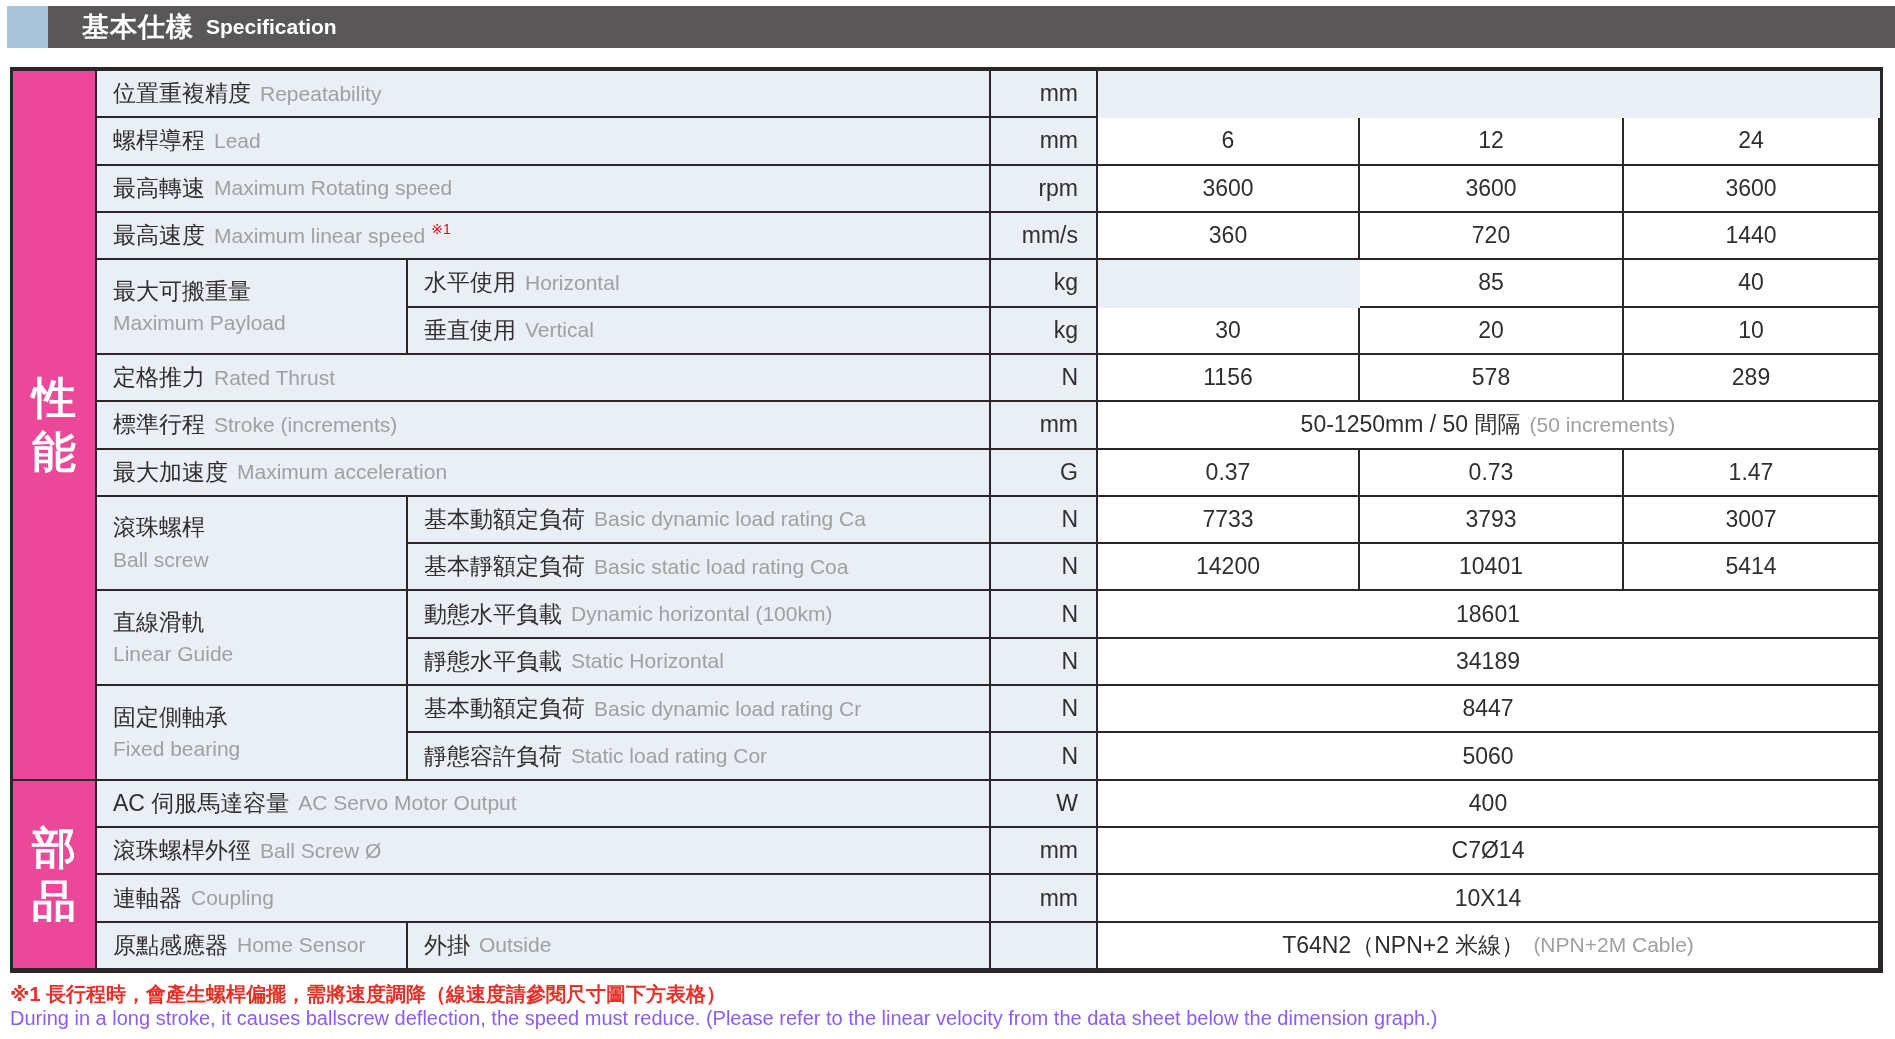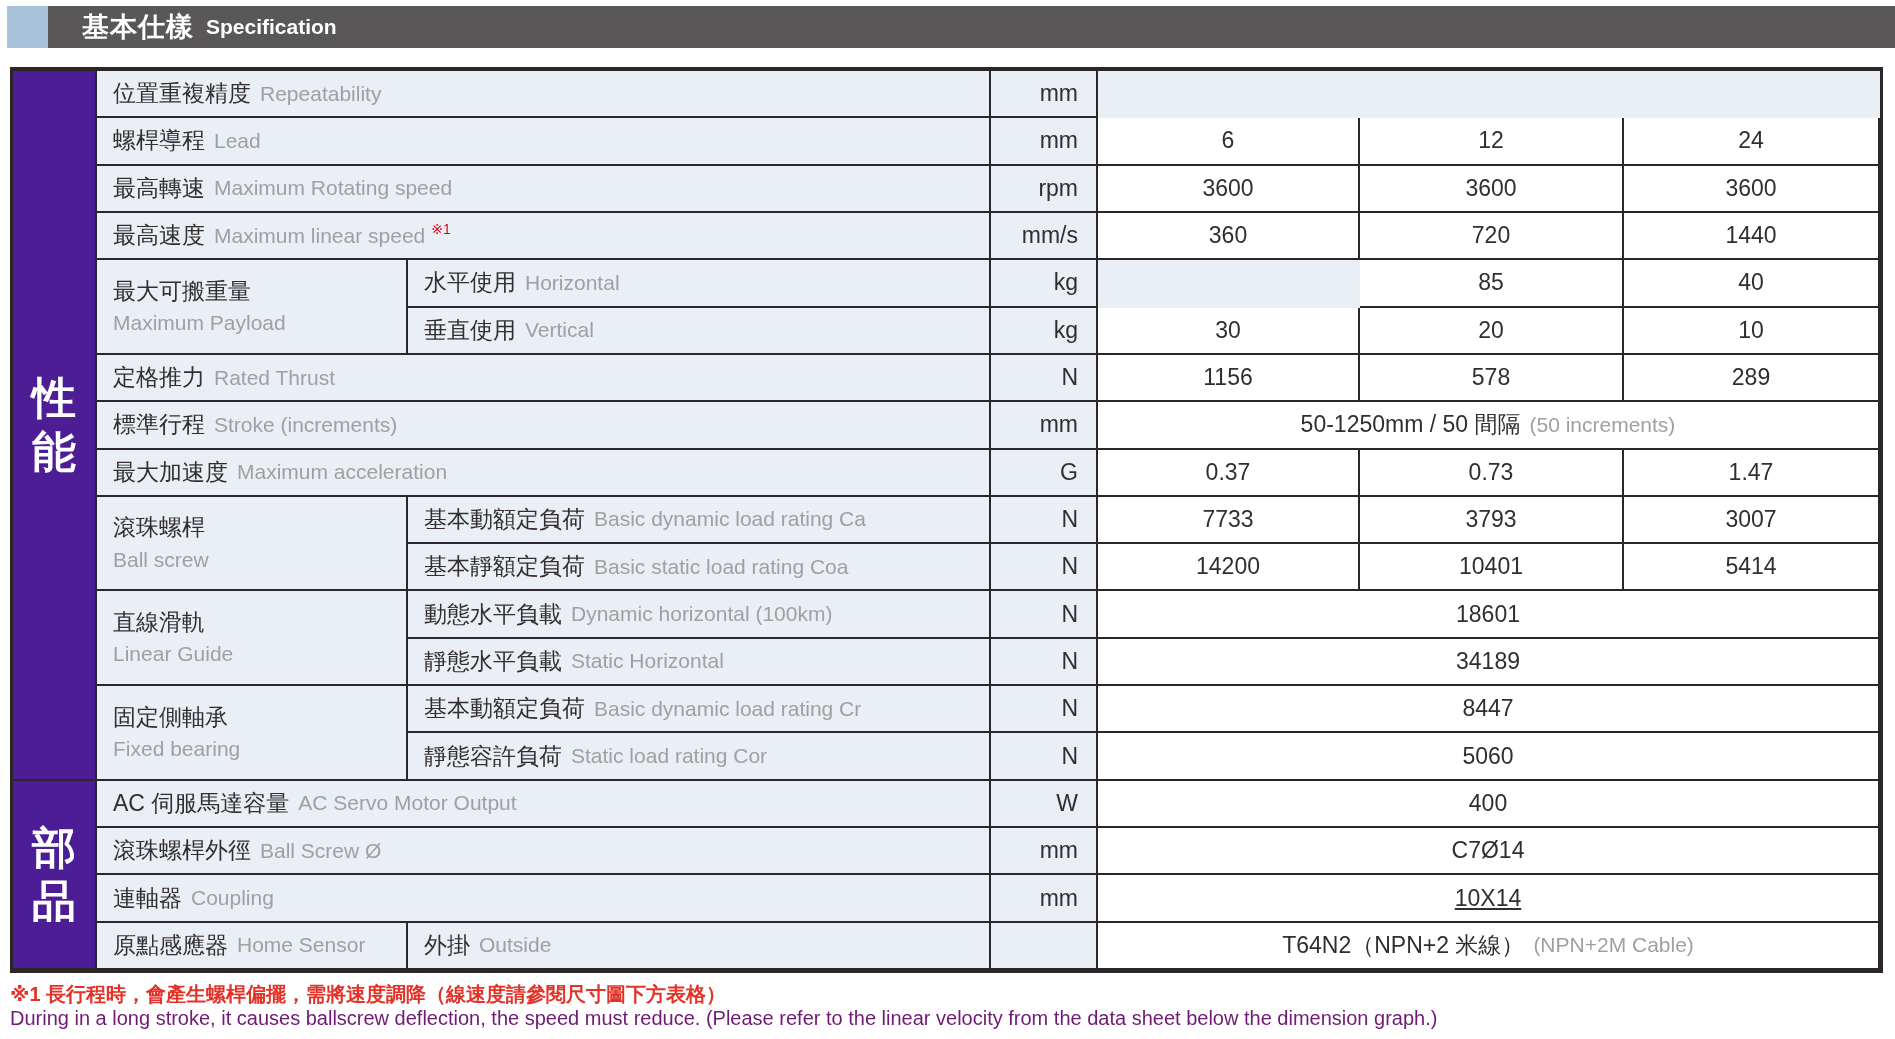--- a/index.html
+++ b/index.html
@@ -20,32 +20,32 @@
     box-sizing:border-box;border:3px solid #2b2728;border-top-width:4px;
     display:grid;background:#e9eff5;
     grid-template-columns:84px 311px 583px 107px 262px 264px 1fr;
     grid-template-rows:repeat(19,1fr);
   }
   .c{border-right:2px solid #2b2728;border-bottom:2px solid #2b2728;
      display:flex;align-items:center;box-sizing:border-box;min-width:0;overflow:hidden;}
   .lbl{padding-left:16px;background:#e9eff5;}
   .unit{justify-content:flex-end;padding-right:18px;background:#e9eff5;font-size:23px;color:#322e2f;}
   .val{justify-content:center;background:#ffffff;font-size:23px;color:#322e2f;}
-  .blue{background:#4c1d95;justify-content:center;}
+  .blue{background:#ec4899;justify-content:center;}
   .zh{font-size:23px;color:#322e2f;white-space:nowrap;}
   .en{font-size:21px;color:#9fa0a0;margin-left:9px;white-space:nowrap;}
   .grp{flex-direction:column;align-items:flex-start;justify-content:center;line-height:1.45;}
   .grp .en{margin-left:0;}
   .inline-en{font-size:21px;color:#9fa0a0;margin-left:9px;white-space:nowrap;}
   .vtxt{width:1.12em;font-size:44px;font-weight:bold;color:#ffffff;text-align:center;
         line-height:1.22;word-break:break-all;}
   .sup-note{font-size:14px;color:#e60012;margin-left:6px;align-self:flex-start;margin-top:8px;}
   
   .fn-red{position:absolute;left:10px;top:981px;font-size:20px;font-weight:bold;color:#e53228;}
-  .fn-gray{position:absolute;left:10px;top:1007px;font-size:20px;color:#701a75;}
+  .fn-gray{position:absolute;left:10px;top:1007px;font-size:20px;color:#8b5cf6;}
 </style>
 </head>
 <body>
 
 <div class="hdr-square"></div>
 <div class="hdr-bar">
   <span class="hdr-zh">基本仕樣</span>
   <span class="hdr-en">Specification</span>
 </div>
 
@@ -207,21 +207,21 @@
     <span class="en">Ball Screw Ø</span>
   </div>
   <div class="c unit" style="grid-area:17/4/18/5;">mm</div>
   <div class="c val" style="grid-area:17/5/18/8;">C7Ø14</div>
 
   <div class="c lbl" style="grid-area:18/2/19/4;">
     <span class="zh">連軸器</span>
     <span class="en">Coupling</span>
   </div>
   <div class="c unit" style="grid-area:18/4/19/5;">mm</div>
-  <div class="c val" style="grid-area:18/5/19/8;text-decoration:underline;">10X14</div>
+  <div class="c val" style="grid-area:18/5/19/8;">10X14</div>
 
   <div class="c lbl" style="grid-area:19/2/20/3;">
     <span class="zh">原點感應器</span>
     <span class="en">Home Sensor</span>
   </div>
   <div class="c lbl" style="grid-area:19/3/20/4;">
     <span class="zh">外掛</span>
     <span class="en">Outside</span>
   </div>
   <div class="c unit" style="grid-area:19/4/20/5;"></div>

